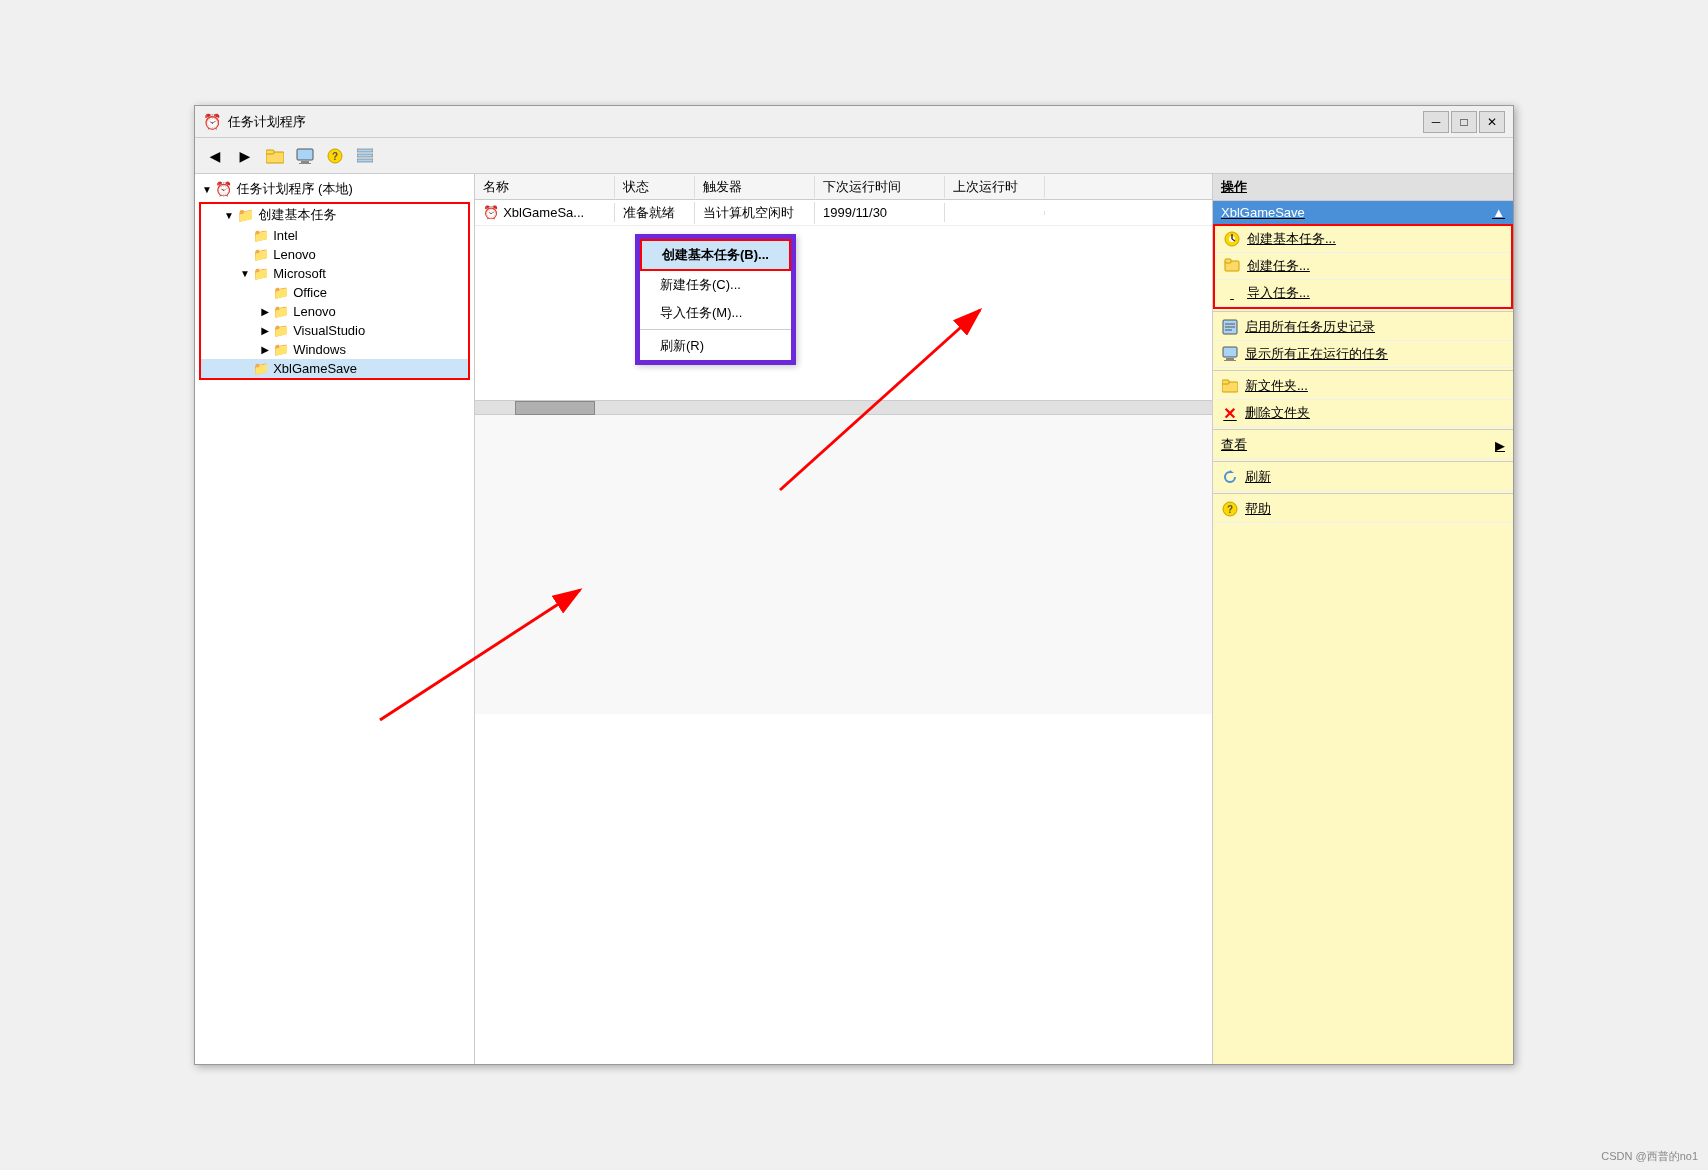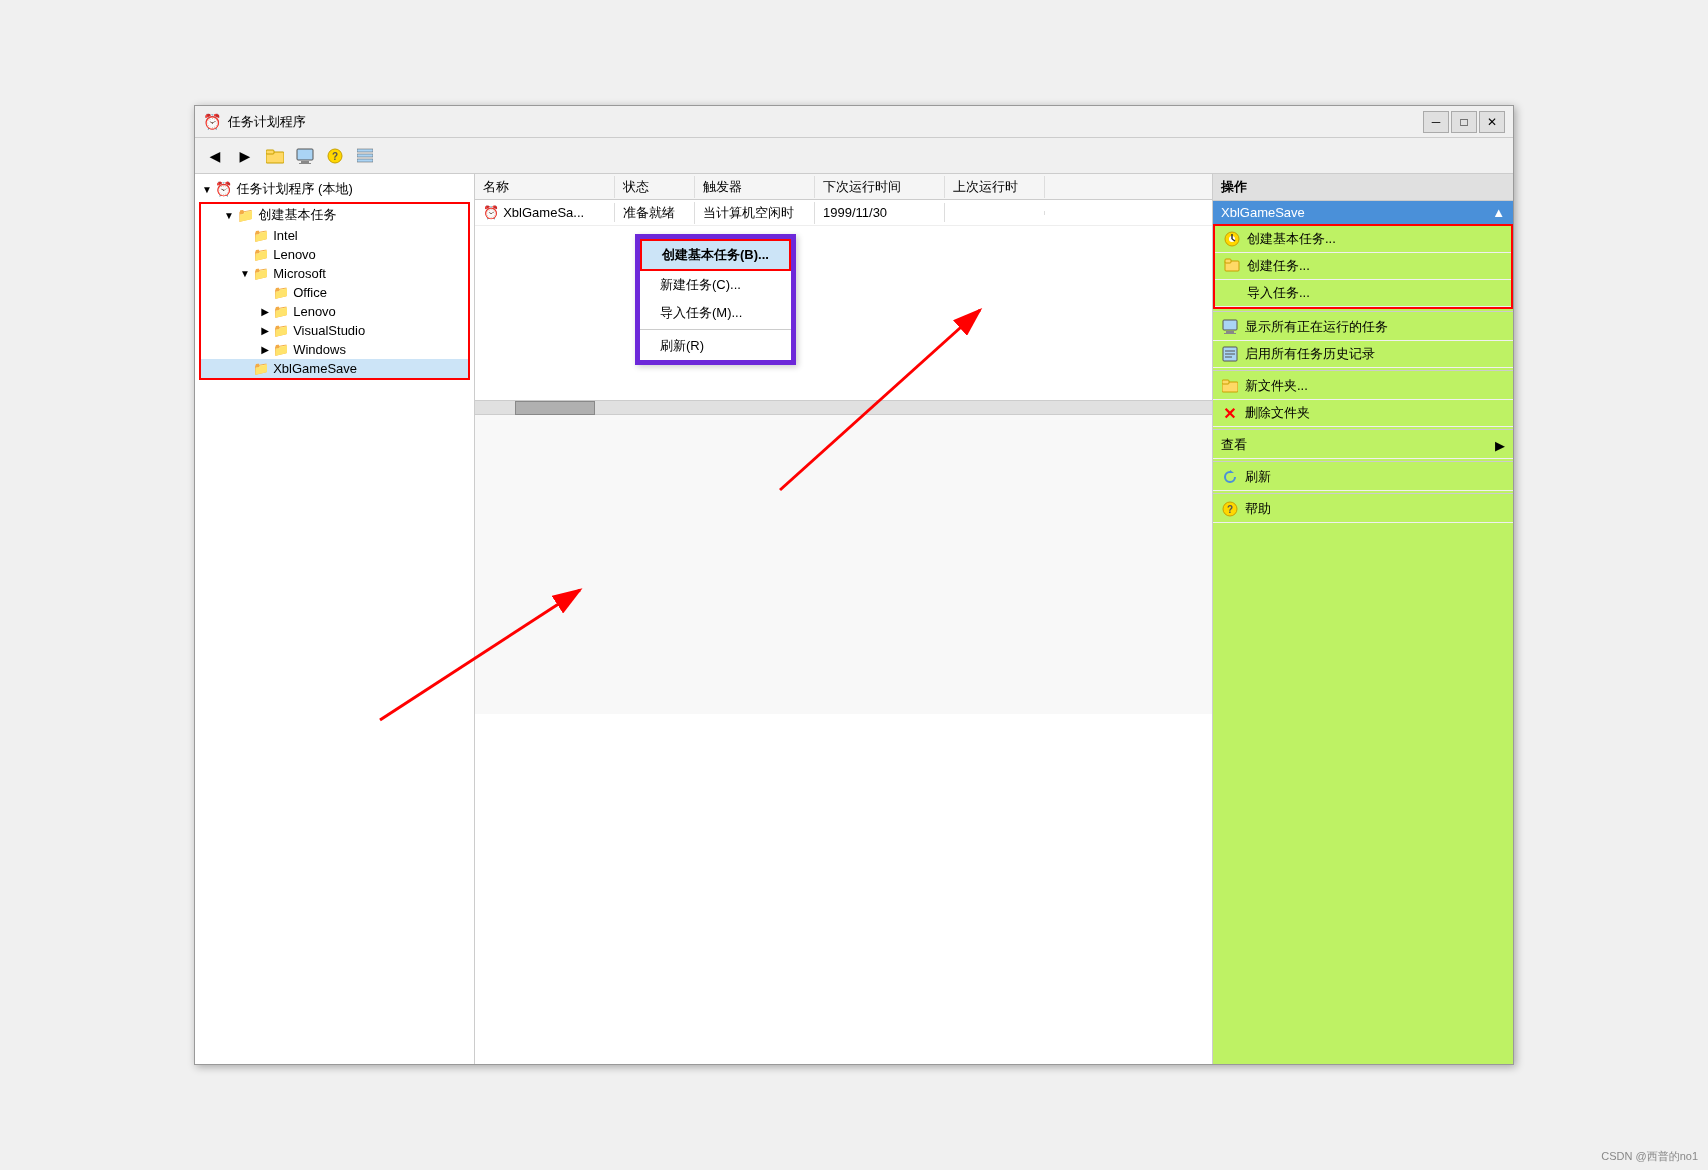--- a/index.html
+++ b/index.html
@@ -172,22 +172,23 @@
     
     .bottom-panel {
       height: 300px;
       border-top: 1px solid #ccc;
       background: #f8f8f8;
     }
 
     
     .right-panel {
       width: 300px;
-      background: #bef264;
+      background: #fef9c3;
       overflow-y: auto;
+      text-decoration: underline;
     }
 
     .actions-header {
       background: #e0e0e0;
       border-bottom: 1px solid #ccc;
       padding: 4px 8px;
       font-weight: bold;
       font-size: 13px;
     }
 
@@ -491,38 +492,38 @@
             <span class="action-icon">&nbsp;</span>
             <span>导入任务...</span>
           </div>
         </div>
 
         <div class="action-separator"></div>
 
         <div class="action-item">
           <span class="action-icon">
             <svg width="16" height="16" viewBox="0 0 16 16">
-              <rect x="1" y="1" width="14" height="10" rx="1" fill="#aad4f5" stroke="#555" stroke-width="1"></rect>
-              <rect x="4" y="12" width="8" height="2" fill="#888"></rect>
-              <rect x="2" y="14" width="12" height="1" fill="#888"></rect>
-            </svg>
-          </span>
-          <span>显示所有正在运行的任务</span>
-        </div>
-
-        <div class="action-item">
-          <span class="action-icon">
-            <svg width="16" height="16" viewBox="0 0 16 16">
               <rect x="1" y="1" width="14" height="14" rx="1" fill="#aad4f5" stroke="#555" stroke-width="1"></rect>
               <line x1="3" y1="5" x2="13" y2="5" stroke="#555" stroke-width="1"></line>
               <line x1="3" y1="8" x2="13" y2="8" stroke="#555" stroke-width="1"></line>
               <line x1="3" y1="11" x2="10" y2="11" stroke="#555" stroke-width="1"></line>
             </svg>
           </span>
           <span>启用所有任务历史记录</span>
+        </div>
+
+        <div class="action-item">
+          <span class="action-icon">
+            <svg width="16" height="16" viewBox="0 0 16 16">
+              <rect x="1" y="1" width="14" height="10" rx="1" fill="#aad4f5" stroke="#555" stroke-width="1"></rect>
+              <rect x="4" y="12" width="8" height="2" fill="#888"></rect>
+              <rect x="2" y="14" width="12" height="1" fill="#888"></rect>
+            </svg>
+          </span>
+          <span>显示所有正在运行的任务</span>
         </div>
 
         <div class="action-separator"></div>
 
         <div class="action-item">
           <span class="action-icon">
             <svg width="16" height="16" viewBox="0 0 16 16">
               <rect x="0" y="4" width="16" height="10" rx="1" fill="#ffd966" stroke="#c8a000" stroke-width="1"></rect>
               <rect x="0" y="2" width="7" height="4" rx="1" fill="#ffd966" stroke="#c8a000" stroke-width="1"></rect>
             </svg>

